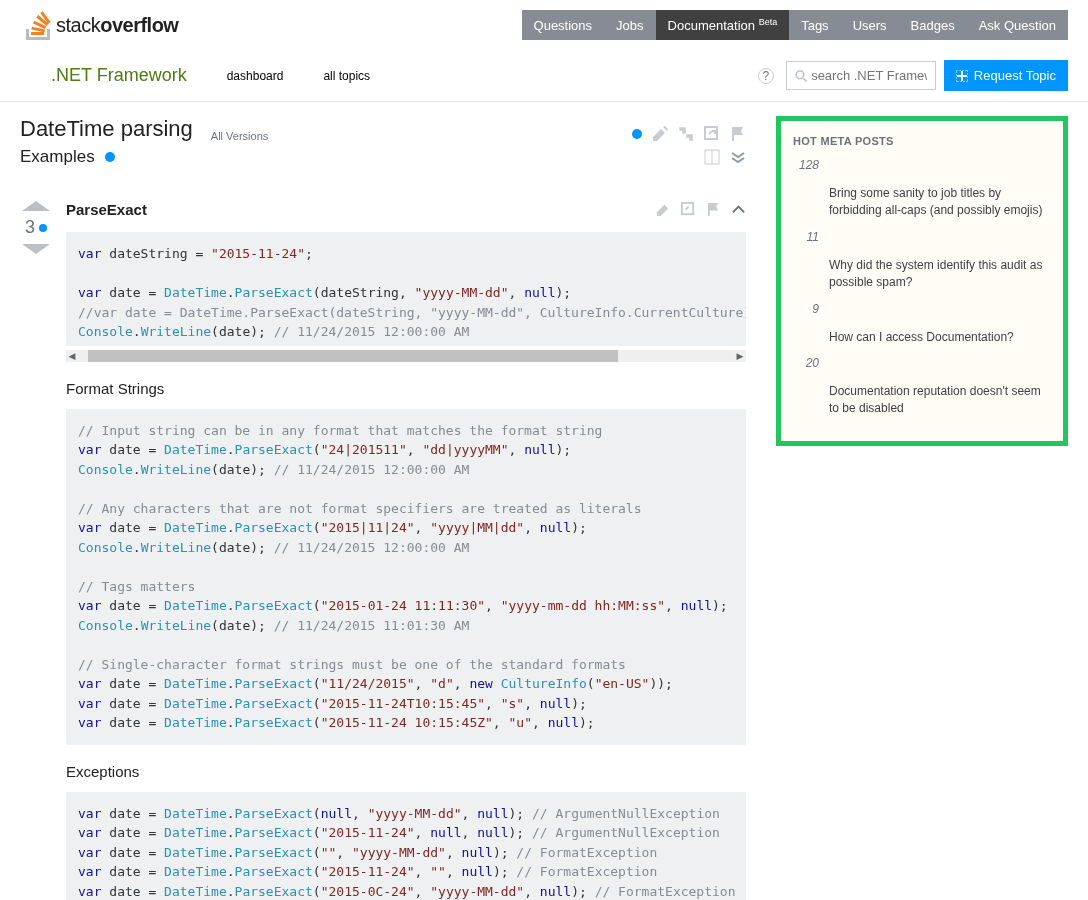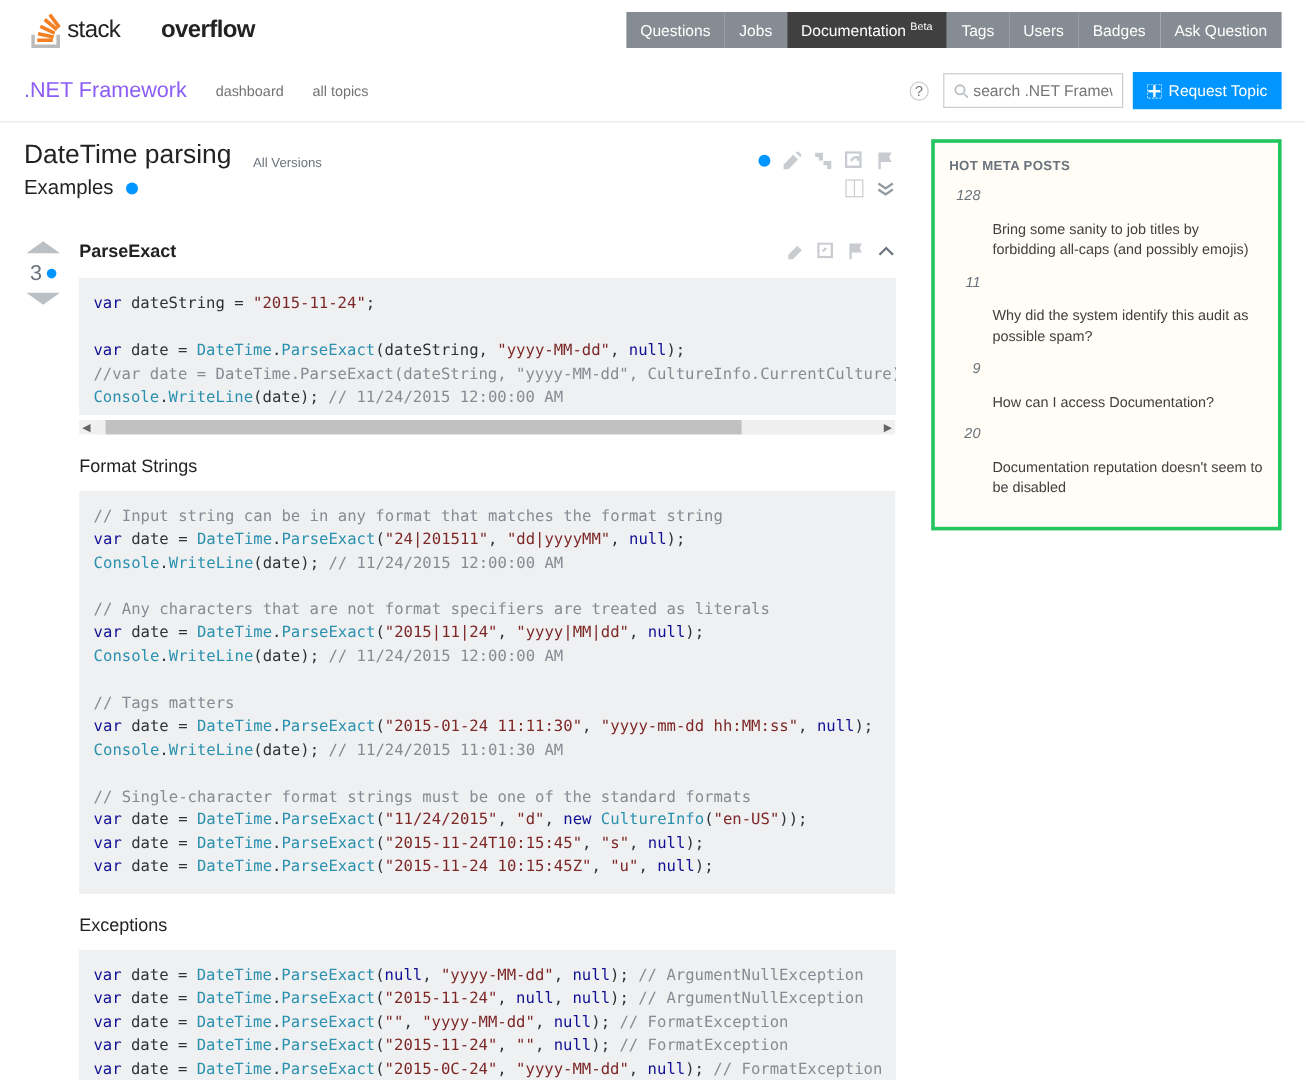--- a/index.html
+++ b/index.html
@@ -5,22 +5,22 @@
   * { box-sizing: border-box; margin: 0; padding: 0; }
   body { font-family: Arial, Helvetica, sans-serif; font-size: 13px; color: #222; background: #fff; }
   .topbar { display: flex; align-items: center; padding: 10px 20px 10px 26px; }
   .logo { display: flex; align-items: center; gap: 4px; }
   .logo-icon { width: 26px; height: 30px; position: relative; }
   .nav { margin-left: auto; display: flex; gap: 0; }
   .nav-item { background: #858c93; color: #fff; padding: 7px 12px; font-size: 13px; cursor: pointer; border: none; }
   .nav-item.active { background: #404040; }
   .nav-item sup { font-size: 9px; vertical-align: super; }
   .subheader { display: flex; align-items: center; padding: 10px 20px; border-bottom: 1px solid #e4e6e8; }
-  .subheader h2 { font-size: 18px; font-weight: 400; color: #8b5cf6; margin-right: 24px; }
-  .subheader .tab { color: #737373; font-size: 12px; margin-right: 24px; cursor: pointer; }
+  .subheader h2 { font-size: 18px; font-weight: 400; color: #4d7c0f; margin-right: 24px; margin-left: 31px; }
+  .subheader .tab { color: #000000; font-size: 12px; margin-right: 24px; cursor: pointer; margin-left: 16px; }
   .subheader .help { margin-left: auto; color: #6a737c; font-size: 12px; border: 1px solid #ccc; border-radius: 50%; width: 16px; height: 16px; display:flex; align-items:center; justify-content:center; margin-right: 12px; }
   .search-box { border: 1px solid #c8ccd0; padding: 6px 8px; width: 150px; display:flex; align-items:center; gap:4px; margin-right:8px; }
   .search-box input { border:none; outline:none; font-size:13px; width:100%; color:#6a737c; }
   .request-btn { background:#0095ff; color:#fff; border:none; padding:8px 12px; font-size:13px; cursor:pointer; display:flex; align-items:center; gap:6px; }
   .container { display:flex; padding: 14px 20px; gap: 30px; }
   .main { flex: 1; min-width: 0; }
   .title-row { display:flex; align-items:flex-end; margin-bottom: 5px; }
   .title-row h1 { font-size: 22px; font-weight: 400; }
   .badge-link { color:#6a737c; font-size:11px; margin-left: 18px; }
   .title-actions { margin-left:auto; display:flex; gap:10px; align-items:center; }
@@ -41,32 +41,32 @@
   .example-header h4 { font-size:15px; font-weight:700; }
   .example-header .right { margin-left:auto; display:flex; gap:10px; align-items:center; }
   .code-block { background:#eff0f1; padding:12px; font-family: Consolas, Menlo, monospace; font-size:13px; line-height:1.5; overflow-x:auto; white-space:pre; margin-bottom: 4px; position:relative; }
   .code-block.scroll { padding-bottom: 4px; }
   .scrollbar { height:12px; background:#eff0f1; position:relative; margin-bottom:16px; display:flex; align-items:center; }
   .scrollbar .track { flex:1; height:12px; background:#efefef; position:relative; }
   .scrollbar .thumb { position:absolute; left:10px; top:0; height:12px; width:530px; background:#c1c1c1; }
   .scrollbar .arr { width:12px; height:12px; display:flex; align-items:center; justify-content:center; color:#666; font-size:9px; }
   .subhead { font-size:15px; margin: 18px 0 12px; }
   .sidebar { width:292px; flex-shrink:0; }
-  .meta-box { background:#fffdf6; border:3px solid #22c55e; padding: 14px 12px; }
+  .meta-box { background:#fffdf6; border:5px solid #22c55e; padding: 14px 12px; }
   .meta-box h5 { font-size:11px; color:#6a737c; font-weight:700; letter-spacing:0.3px; margin-bottom:10px; }
   .meta-row { display:flex; gap:10px; margin-bottom:10px; font-size:12px; line-height:1.4; }
   .meta-row .num { width:26px; text-align:right; color:#6a737c; flex-shrink:0;font-style:italic; }
   .meta-row a { color:#404040; text-decoration:none;margin-top:28px; }
   .kw  { color:#101094; }
   .typ { color:#2b91af; }
   .str { color:#7d2727; }
   .com { color:#858c93; }
   .pln { color:#303336; }
   .logo-text { font-size:20px; color:#222; letter-spacing:-0.5px; }
-  .logo-text b { font-weight:700;margin-left:34px; }
+  .logo-text b { font-weight:700; }
   svg { display:block; }
 </style>
 </head>
 <body>
 
 <div class="topbar">
   <div class="logo">
     <span class="logo-icon">
       <svg viewBox="0 0 26 30" width="26" height="30">
         <path fill="#bcbbbb" d="M21 27v-8h3v11H0V19h3v8z"></path>

